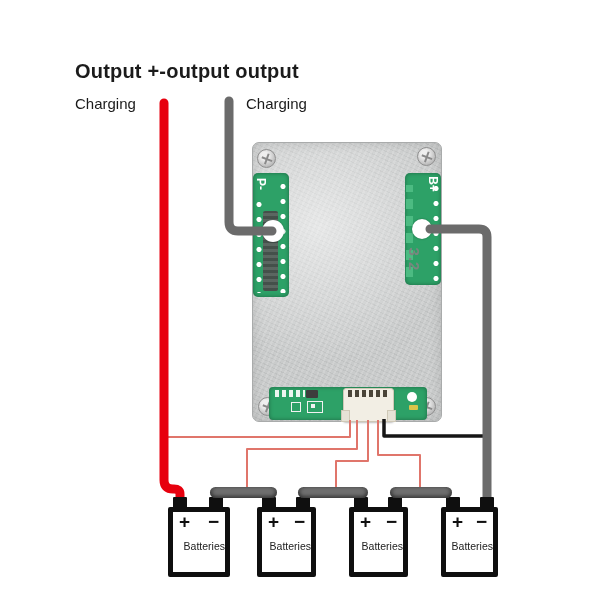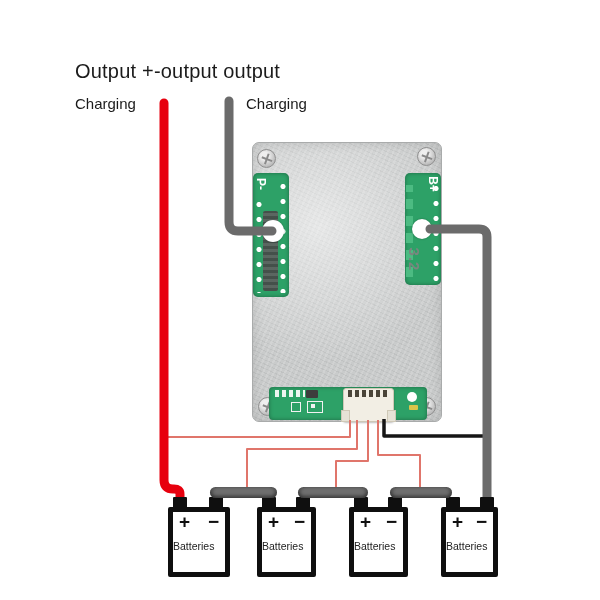--- a/index.html
+++ b/index.html
@@ -1,20 +1,20 @@
 <!DOCTYPE html>
 <html><head>
 <meta charset="utf-8">
 <style>
   html,body{margin:0;padding:0;background:#ffffff;}
   body{font-family:"Liberation Sans","DejaVu Sans",sans-serif;}
   .canvas{position:relative;width:600px;height:600px;background:#ffffff;overflow:hidden;}
 
   
-  .title{position:absolute;left:75px;top:60px;font-size:20px;font-weight:400;color:#1b1b1b;letter-spacing:.2px;}
+  .title{position:absolute;left:75px;top:60px;font-size:20px;font-weight:700;color:#1b1b1b;letter-spacing:.2px;}
   .charging{position:absolute;top:95px;font-size:15px;color:#1b1b1b;}
   .charging.left{left:75px;}
   .charging.right{left:246px;}
 
   
   svg.wires{position:absolute;left:0;top:0;z-index:3;}
 
   
   .board{position:absolute;left:252px;top:142px;width:188px;height:278px;z-index:2;
     background:#c9cbcb;
@@ -51,21 +51,21 @@
   .connector .wing.l{left:-3px;} .connector .wing.r{right:-3px;}
   .padround{position:absolute;left:138px;top:5px;width:10px;height:10px;border-radius:50%;background:#ffffff;}
   .ymark{position:absolute;left:140px;top:18px;width:9px;height:5px;background:#d9c44a;border-radius:1px;}
 
   
   .battery{position:absolute;top:497px;z-index:4;}
   .battery .tab{position:absolute;top:0;width:14px;height:14px;background:#0f0f0f;border-radius:1px;}
   .battery .body{position:absolute;top:10px;left:0;right:0;height:70px;background:#ffffff;border:5px solid #0f0f0f;border-radius:2px;box-sizing:border-box;}
   .battery .terms{display:flex;justify-content:space-between;padding:0 6px;font-weight:900;color:#0f0f0f;line-height:20px;}
   .battery .terms .p{font-size:19px;} .battery .terms .m{font-size:19px;}
-  .battery .blabel{text-align:left;font-size:10.5px;color:#222;margin-top:8px;}
+  .battery .blabel{text-align:right;font-size:10.5px;color:#222;margin-top:8px;}
   .jumper{position:absolute;top:487px;height:11px;background:#6e6e6e;border-radius:6px;z-index:5;
     box-shadow:inset 0 -3px 3px rgba(0,0,0,.28), inset 3px 0 3px rgba(0,0,0,.22), inset -3px 0 3px rgba(0,0,0,.22);}
 </style>
 </head>
 <body>
 
 <div class="canvas">
 
   <div class="title">Output +-output output</div>
   <div class="charging left">Charging</div>

